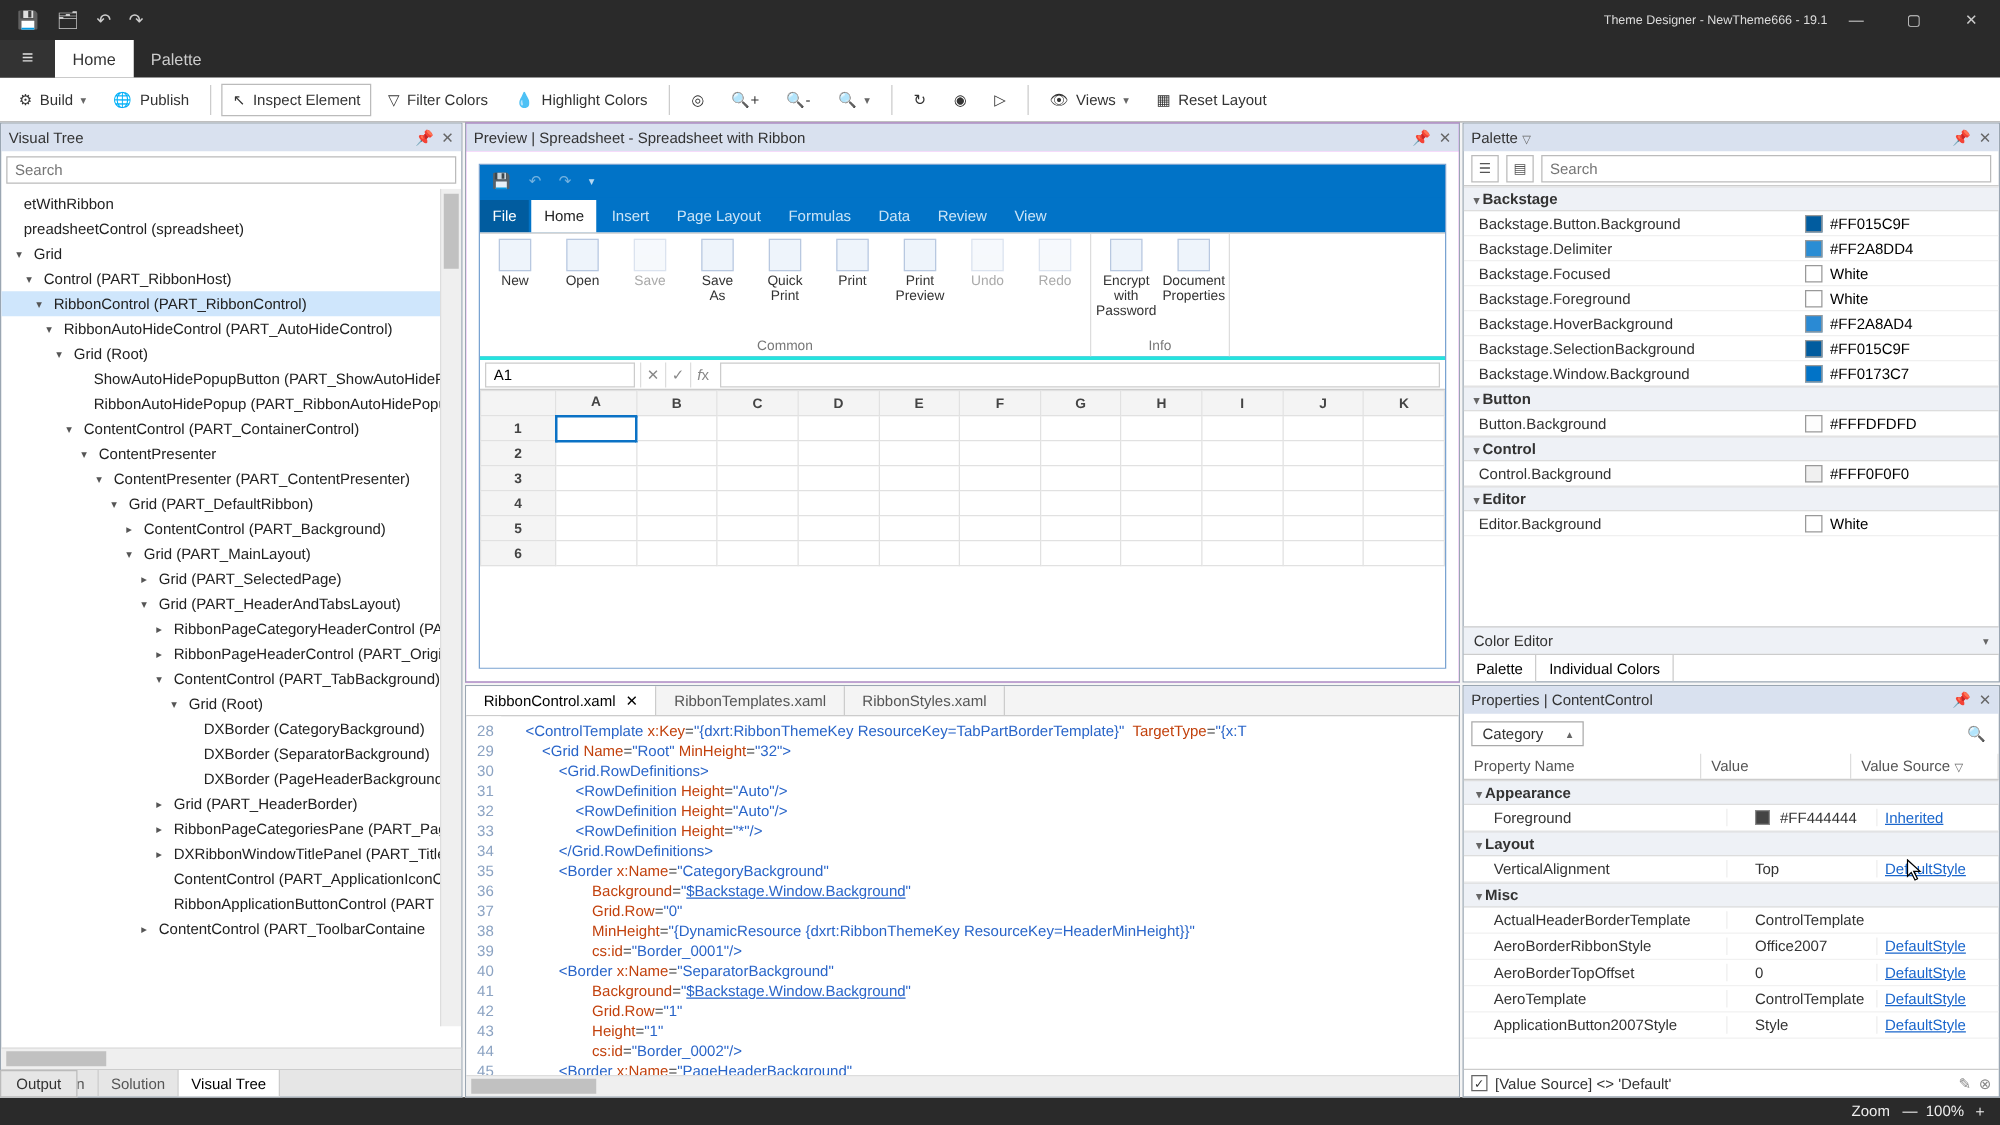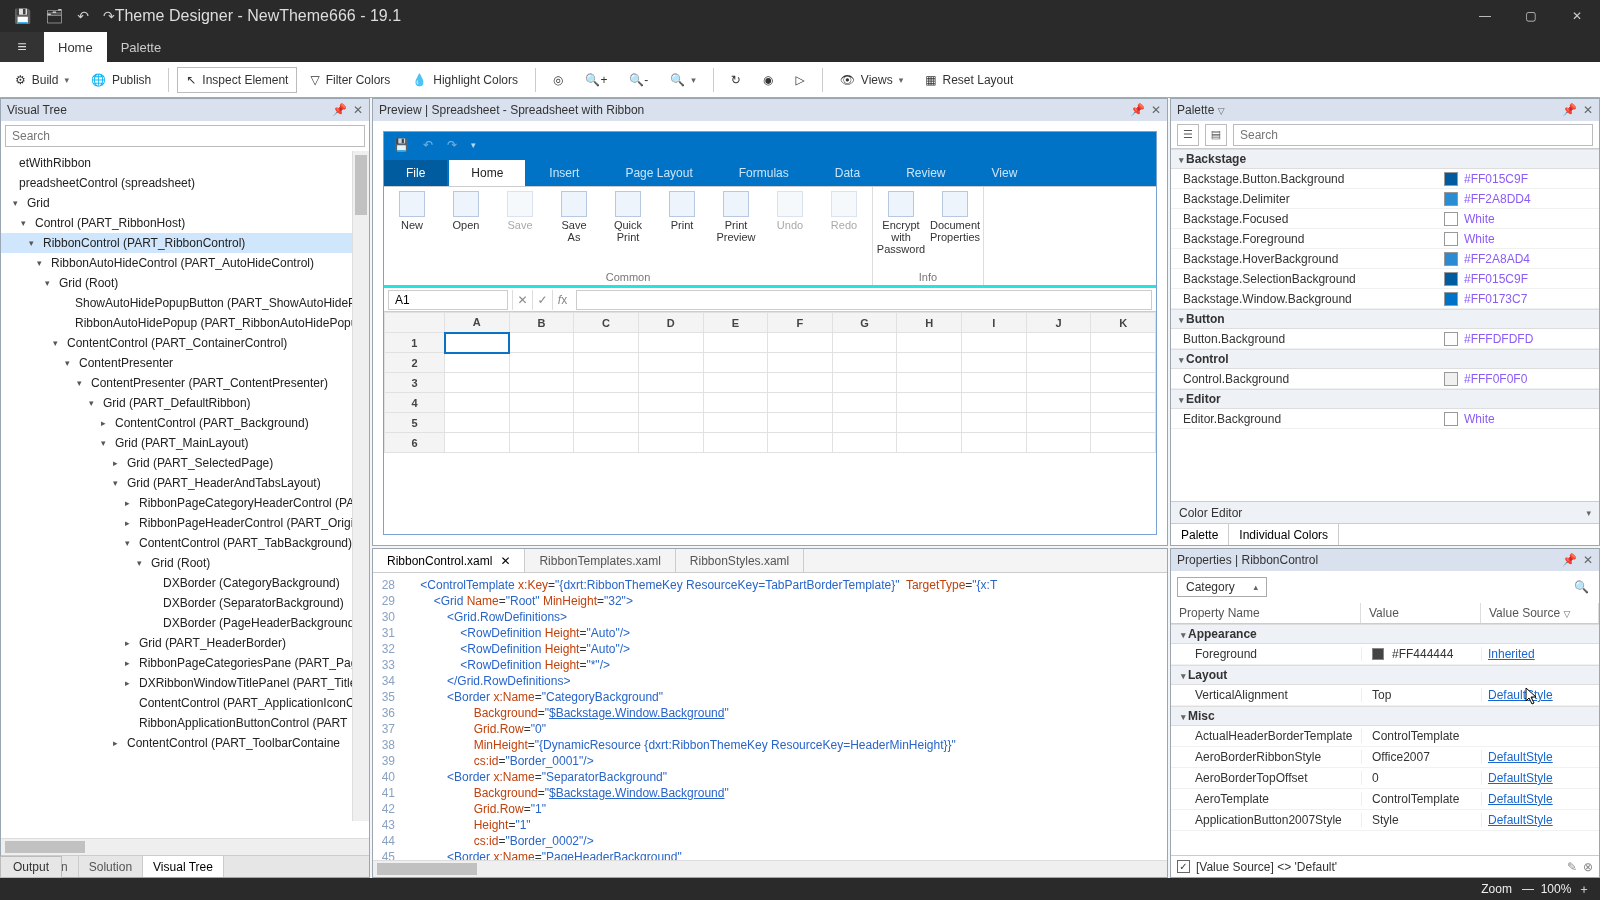--- a/index.html
+++ b/index.html
@@ -2,21 +2,21 @@
 <html><head>
 <meta charset="utf-8">
 <style>
 * { margin:0; padding:0; box-sizing:border-box; font-family:"Segoe UI",Tahoma,sans-serif; }
 body { background:#2a2a2a; width:1600px; height:900px; overflow:hidden; font-size:12px; color:#333; }
 
 
 .titlebar { height:32px; background:#2a2a2a; display:flex; align-items:center; color:#ddd; }
 .titlebar .tb-icons { display:flex; gap:14px; padding-left:14px; }
 .titlebar .tb-icons span { color:#ccc; font-size:14px; }
-.titlebar .tb-title { flex:1; text-align:left; font-size:16px; }
+.titlebar .tb-title { flex:1; text-align:right; font-size:10px; }
 .titlebar .tb-sys { display:flex; }
 .titlebar .tb-sys div { width:46px; height:32px; display:flex; align-items:center; justify-content:center; color:#ccc; font-size:12px; }
 
 
 .menubar { height:30px; background:#2a2a2a; display:flex; align-items:flex-end; }
 .menubar .hamburger { width:44px; height:30px; background:#333; color:#ddd; display:flex; align-items:center; justify-content:center; font-size:16px; }
 .menubar .tab { padding:0 14px; height:30px; display:flex; align-items:center; color:#ccc; font-size:13px; }
 .menubar .tab.active { background:#fff; color:#333; }
 
 
@@ -49,21 +49,21 @@
 
 .center { flex:1; display:flex; flex-direction:column; min-width:0; }
 
 
 .preview { flex:1; border:1px solid #9aa6b2; background:#d946ef; display:flex; flex-direction:column; margin-left:2px; min-height:0; }
 .preview-body { flex:1; background:#fff; padding:10px; overflow:hidden; position:relative; }
 .ss-frame { border:1px solid #7aa3d1; height:100%; display:flex; flex-direction:column; }
 .ss-top { height:156px; background:#0173c7; color:#fff; display:flex; flex-direction:column; border-bottom:3px solid #25e3dd; }
 .ss-qat { height:26px; display:flex; align-items:center; gap:14px; padding:0 10px; opacity:.9; }
 .ss-tabs { height:28px; display:flex; align-items:flex-end; gap:2px; background:#0173c7; }
-.ss-tabs .st { padding:6px 22px; font-size:12px; color:#cbe4f7; }
+.ss-tabs .st { padding:6px 10px; font-size:12px; color:#cbe4f7; }
 .ss-tabs .st.file { background:#015c9f; color:#fff; }
 .ss-tabs .st.active { background:#fff; color:#222; }
 .ss-ribbon { flex:1; background:#fff; color:#333; display:flex; border-top:1px solid #ccc; }
 .rg { border-right:1px solid #ddd; display:flex; flex-direction:column; align-items:center; padding:4px 6px 2px; }
 .rg .btns { display:flex; gap:10px; align-items:flex-start; }
 .rg .btn { display:flex; flex-direction:column; align-items:center; gap:2px; width:44px; }
 .rg .btn .bi { width:26px; height:26px; border:1px solid #b8c8e0; background:#eef4fb; }
 .rg .btn .bl { font-size:11px; text-align:center; line-height:12px; color:#333; }
 .rg .btn.disabled .bl { color:#aaa; }
 .rg .btn.disabled .bi { opacity:.5; }
@@ -98,36 +98,36 @@
 .palette { border:1px solid #9aa6b2; background:#fff; display:flex; flex-direction:column; flex:1; min-height:0; }
 .pal-tools { height:28px; border-bottom:1px solid #ccc; display:flex; align-items:center; gap:6px; padding:0 6px; }
 .pal-tools .view-btn { width:22px; height:22px; border:1px solid #bbb; display:flex; align-items:center; justify-content:center; color:#555; font-size:11px;}
 .pal-tools .search { flex:1; margin:0; }
 .pal-list { flex:1; overflow:hidden; font-size:12px; }
 .pal-group { background:#eef1f6; padding:2px 8px; font-weight:600; color:#333; border-top:1px solid #ddd; border-bottom:1px solid #ddd; }
 .pal-group::before { content:"▾ "; font-size:9px; color:#666; }
 .pal-row { display:flex; align-items:center; height:20px; border-bottom:1px solid #f0f0f0; }
 .pal-row .pn { flex:1; padding-left:12px; color:#333; }
 .pal-row .sw { width:14px; height:14px; border:1px solid #999; margin-right:6px; }
-.pal-row .pv { width:155px; color:#8b5cf6; display:flex; align-items:center; }
+.pal-row .pv { width:155px; color:#000000; display:flex; align-items:center; }
 .pal-footer { height:22px; background:#eef1f6; border-top:1px solid #ccc; display:flex; align-items:center; padding:0 8px; font-size:12px; justify-content:space-between;}
 .pal-tabs { height:22px; display:flex; border-top:1px solid #ccc; }
 .pal-tabs div { padding:0 10px; display:flex; align-items:center; font-size:12px; border-right:1px solid #ccc; color:#000000; }
 .pal-tabs div.active { background:#fff; color:#000; }
 
 .props { border:1px solid #9aa6b2; background:#fff; display:flex; flex-direction:column; height:330px; margin-top:2px; }
 .props .dd { margin:6px; border:1px solid #aaa; padding:2px 8px; width:90px; display:flex; justify-content:space-between; align-items:center; font-size:12px;}
 .props-head { display:flex; border-bottom:1px solid #ccc; font-size:12px; color:#555; }
 .props-head div { padding:3px 8px; border-right:1px solid #ddd; }
 .props-body { flex:1; overflow:hidden; font-size:12px; }
 .pg-group { background:#eef1f6; padding:2px 10px; font-weight:600; color:#333; border-top:1px solid #ddd; border-bottom:1px solid #ddd;}
 .pg-group::before { content:"▾ "; font-size:9px; color:#666; }
 .pg-row { display:flex; height:21px; align-items:center; border-bottom:1px solid #f1f1f1; }
 .pg-row .c1 { width:190px; padding-left:24px; }
-.pg-row .c2 { width:120px; border-left:1px solid #eee; padding-left:10px; display:flex; align-items:center; gap:4px;}
+.pg-row .c2 { width:120px; border-left:1px solid #eee; padding-left:22px; display:flex; align-items:center; gap:4px;margin-left:20px;}
 .pg-row .c3 { flex:1; border-left:1px solid #eee; padding-left:6px; color:#1a66cc; text-decoration:underline; }
 .props-filter { height:22px; border-top:1px solid #ccc; display:flex; align-items:center; padding:0 6px; gap:6px; font-size:12px; color:#333;}
 .props-filter .cb { width:13px;height:13px;border:1px solid #666; display:inline-flex;align-items:center;justify-content:center;font-size:10px;color:#333;}
 
 
 .statusbar { height:22px; background:#2a2a2a; color:#eee; display:flex; align-items:center; padding:0 10px; font-size:12px; justify-content:space-between;}
 
 
 .output-tab { position:absolute; left:0; bottom:22px; height:22px; background:#e6e6e6; border:1px solid #bbb; padding:0 12px; display:flex; align-items:center; font-size:12px; color:#333;}
 
@@ -689,21 +689,21 @@
           <span class="chev">▾</span>
         </div>
       <div class="pal-tabs">
         <div class="active">Palette</div>
         <div>Individual Colors</div>
       </div>
     </div>
 
     <div class="props">
       <div class="panel-header">
-        <span>Properties | RibbonControl</span>
+        <span>Properties | ContentControl</span>
         <span class="ph-act">
             <span>📌</span>
             <span>✕</span>
           </span>
       </div>
       <div style="display:flex;align-items:center;justify-content:space-between;">
         <div class="dd">
             <span>Category</span>
             <span class="chev">▴</span>
           </div>

